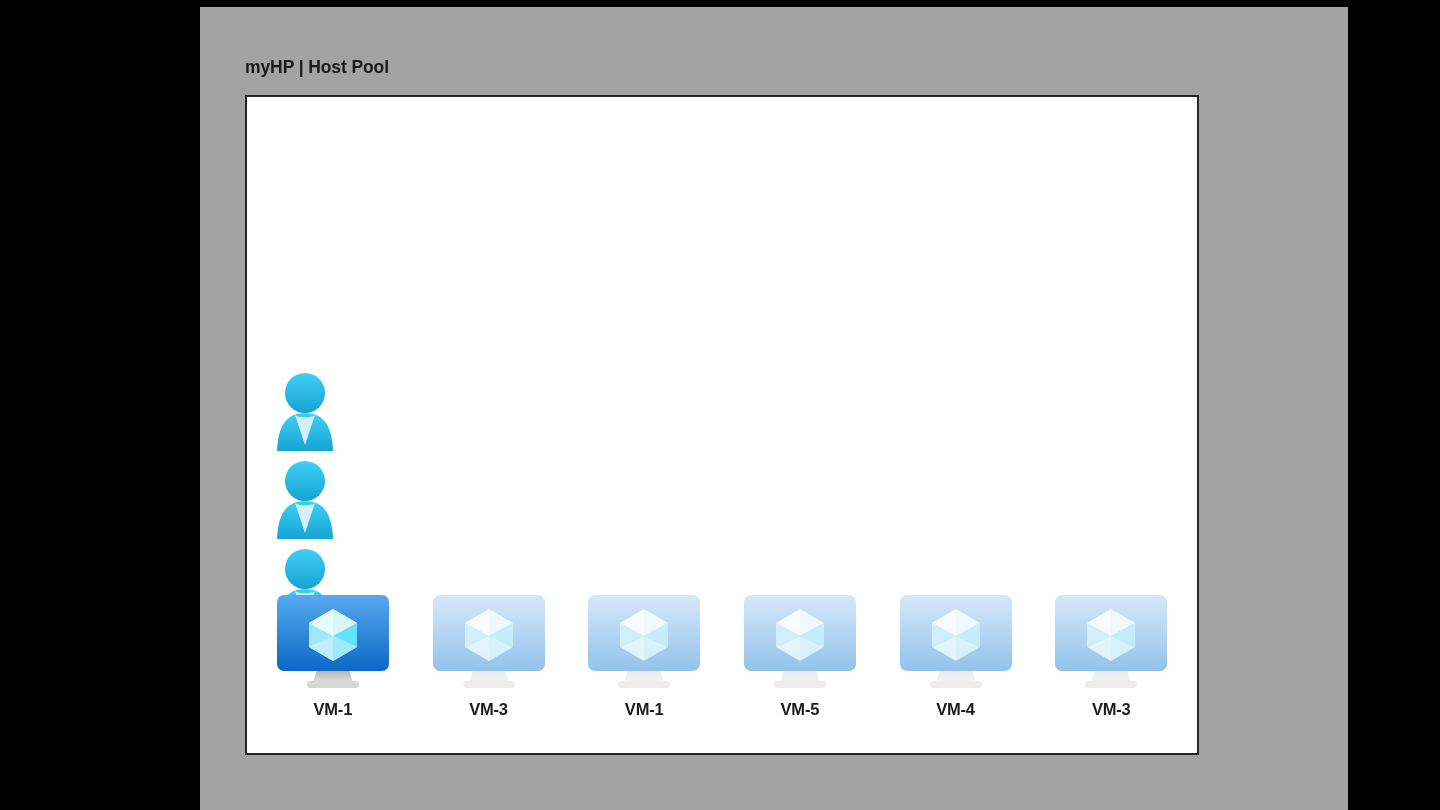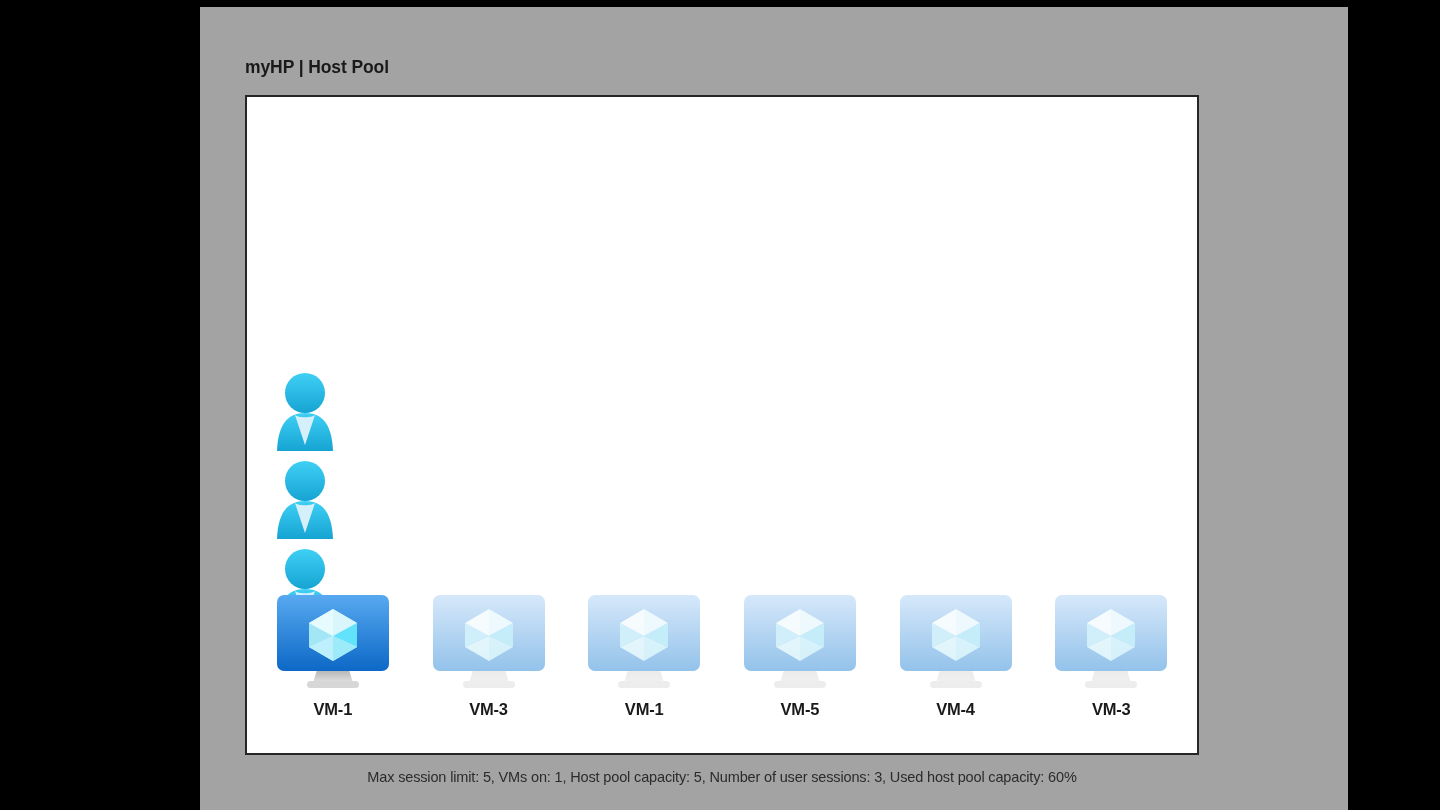--- a/index.html
+++ b/index.html
@@ -343,17 +343,16 @@
               <polygon points="64,43 40,30 64,16" fill="#fbfeff"></polygon>
             </g>
           </svg>
           <div class="vm-label">VM-3</div>
         </div>
 
       </div>
 
     </div>
 
-    <div id="footer-caption">Max session limit: 5, VMs on: 1, Host pool capacity: 5, Number of user sessions: 3, Used host pool capacity: 60%</div>
 
   </div>
 
 </div>
 
 </body></html>

